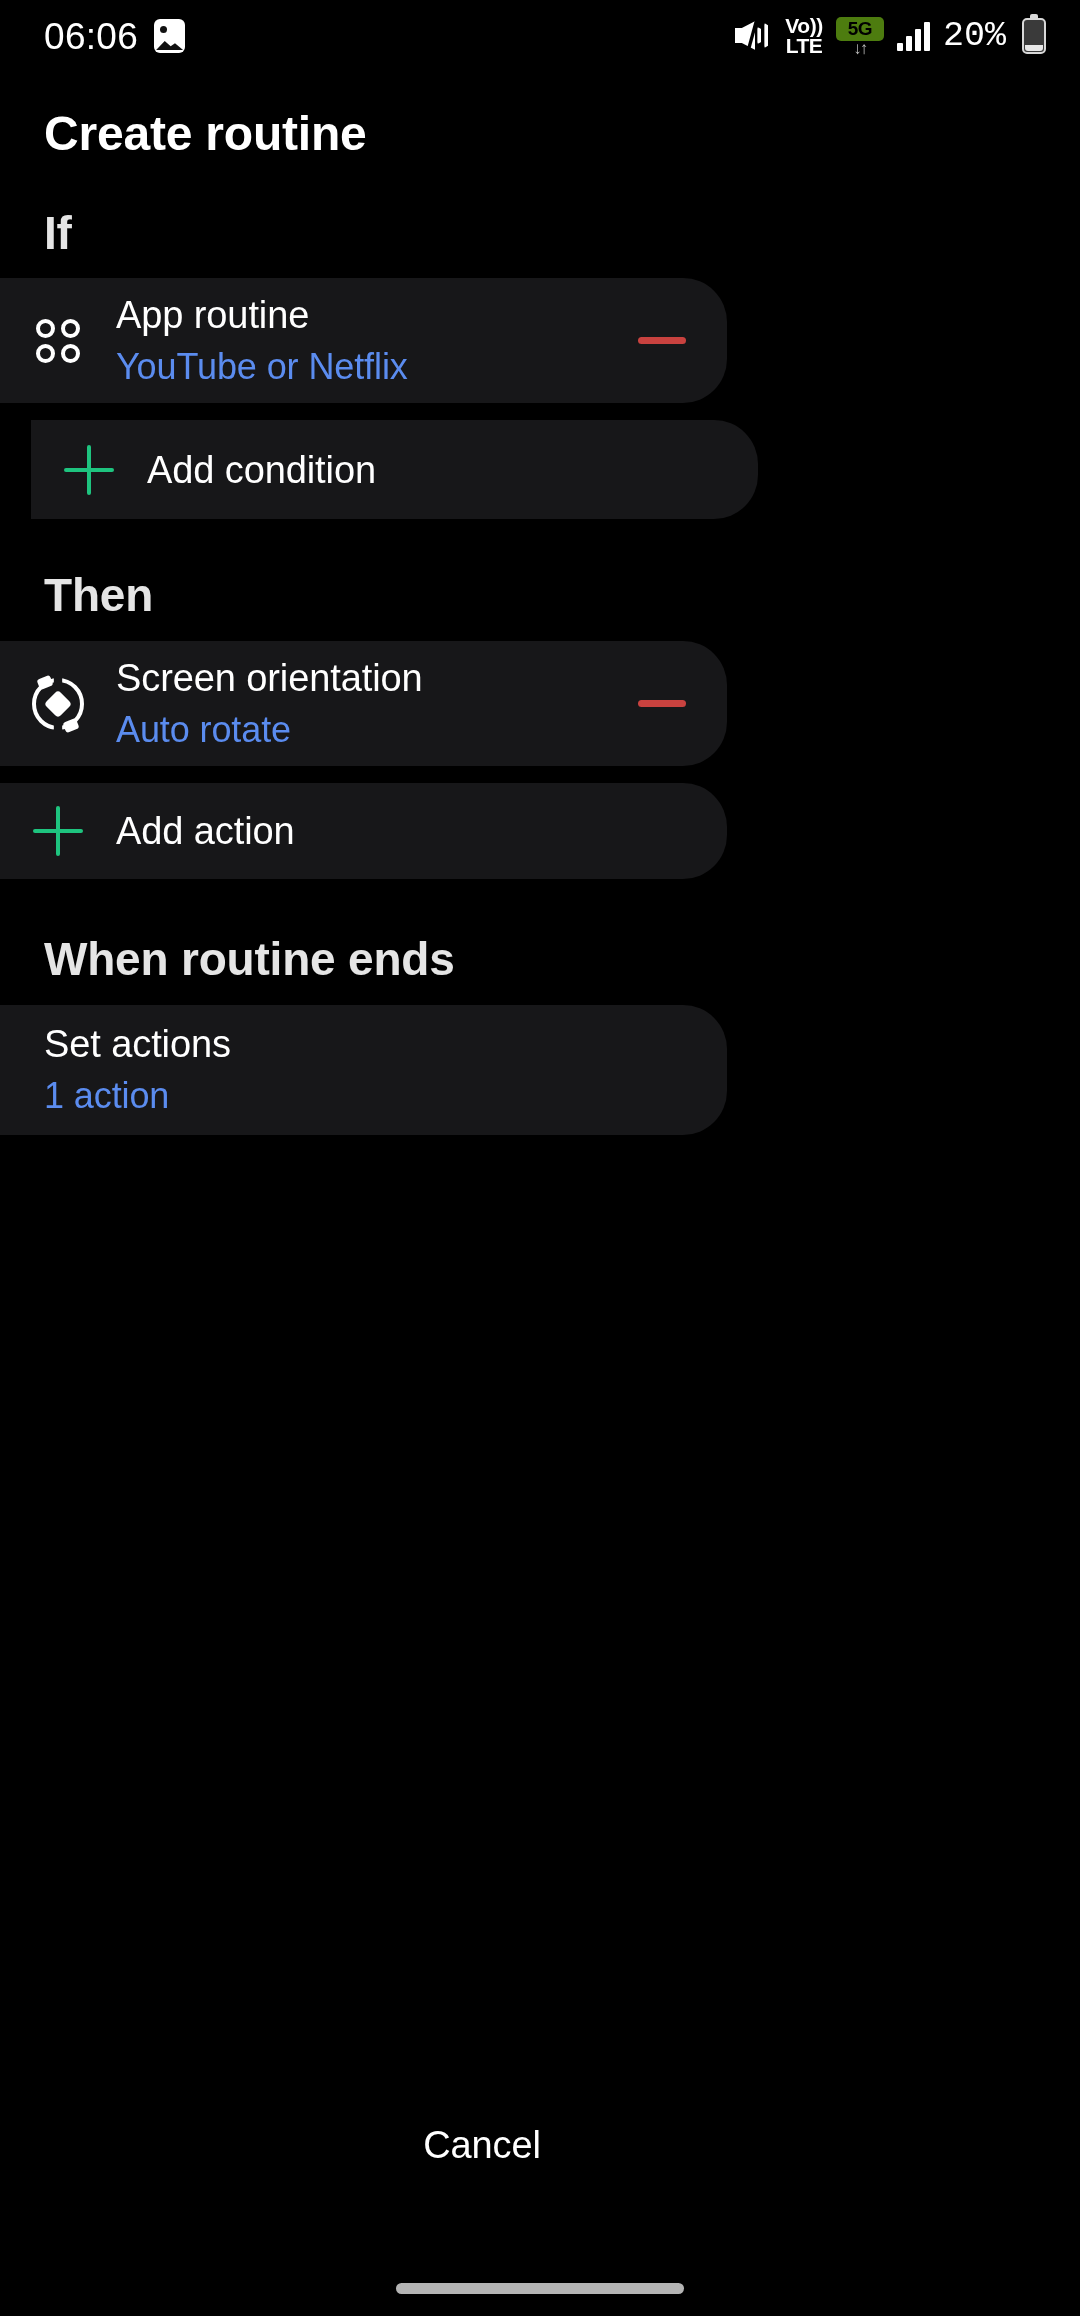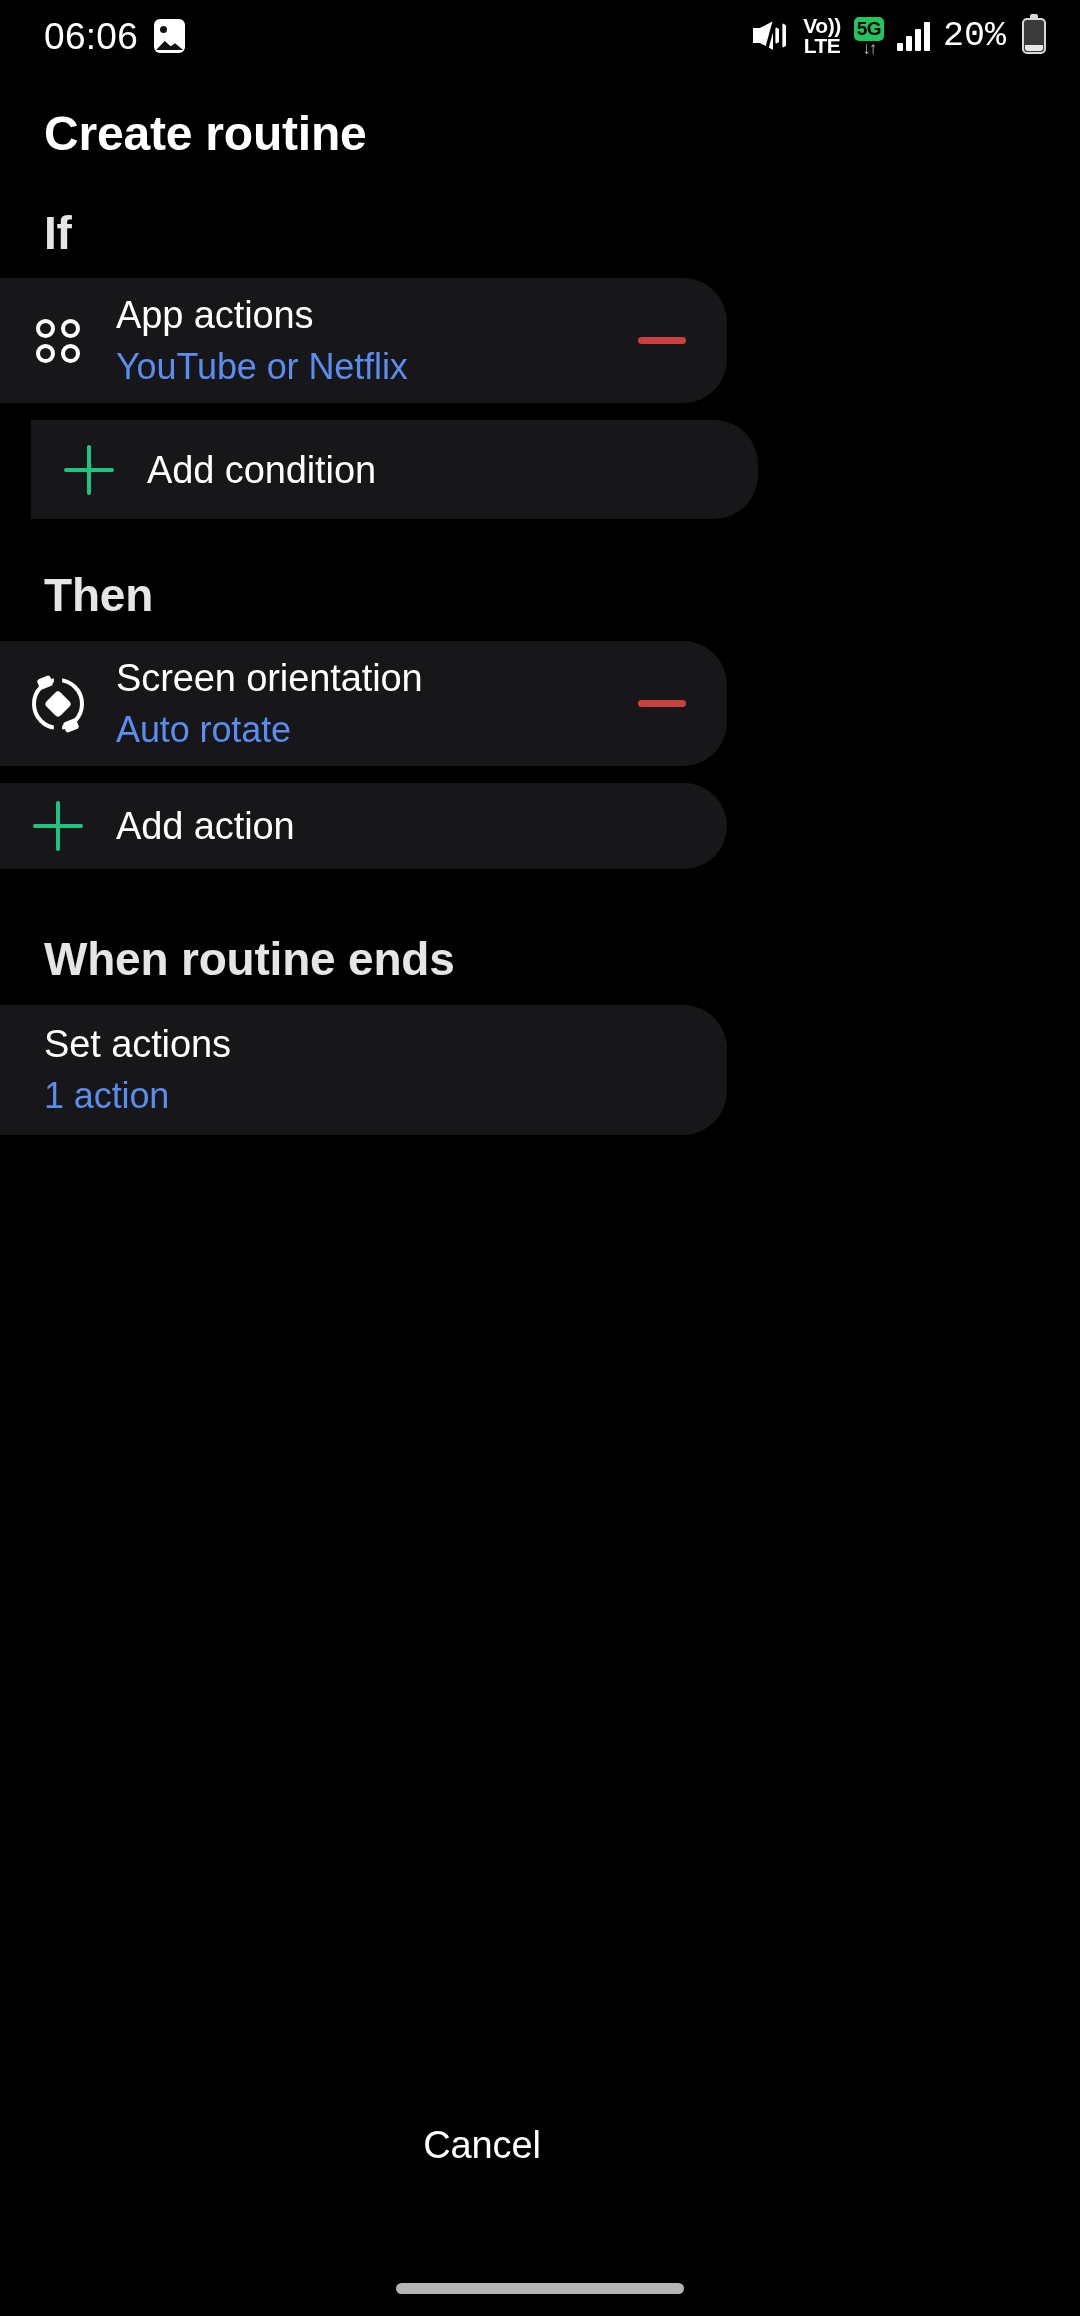--- a/index.html
+++ b/index.html
@@ -69,22 +69,22 @@
     clip-path:polygon(0 0,100% 12%,100% 88%,0 100%); }
   .icon-mute .wv2 { left:30px; top:4px; width:4px; height:25px;
     clip-path:polygon(0 0,100% 10%,100% 90%,0 100%); }
   .icon-volte {
     display:flex; flex-direction:column; align-items:center;
     line-height:0.95; font-size:21px; font-weight:700; color:#fff;
     letter-spacing:-0.5px;
   }
   .icon-5g-wrap { display:flex; flex-direction:column; align-items:center; gap:1px; }
   .icon-5g {
-    font-size:19px; font-weight:700; color:#000; background:#22c55e;
-    border-radius:5px; padding:0 3px; line-height:1.25;
+    font-size:19px; font-weight:700; color:#000; background:#4d7c0f;
+    border-radius:5px; padding:0 12px; line-height:1.25;
     letter-spacing:-0.5px;
   }
   .icon-5g-arrows {
     font-size:17px; color:#bfbfbf; line-height:0.8; letter-spacing:-2px;
   }
   .icon-signal { display:flex; align-items:flex-end; gap:3px; height:30px; }
   .icon-signal i { display:block; width:6px; background:#fff; border-radius:1px; }
   .icon-signal i:nth-child(1){ height:8px; }
   .icon-signal i:nth-child(2){ height:15px; }
   .icon-signal i:nth-child(3){ height:22px; }
@@ -125,21 +125,21 @@
   .card {
     position:absolute;
     left:0; width:727px;
     background:#171719;
     border-radius:0 44px 44px 0;
     display:flex; align-items:center;
   }
   .card-c1   { top:278px;  height:125px; }
   .card-add1 { top:420px;  height:99px;margin-left:31px;  }
   .card-c2   { top:641px;  height:125px; }
-  .card-add2 { top:783px;  height:86px;  }
+  .card-add2 { top:783px;  height:96px;  }
   .card-end  { top:1005px; height:130px; }
 
   .card-icon {
     width:116px; min-width:116px;
     display:flex; align-items:center; justify-content:center;
   }
 
   
   .ic-apps {
     width:44px; height:44px;
@@ -265,21 +265,21 @@
   <div class="card card-c1">
     <div class="card-icon">
       <div class="ic-apps">
           <span></span>
           <span></span>
           <span></span>
           <span></span>
         </div>
     </div>
     <div class="card-body">
-      <div class="card-title">App actions</div>
+      <div class="card-title">App routine</div>
       <div class="card-sub">YouTube or Netflix</div>
     </div>
     <div class="remove-btn">
       <span class="ic-minus"></span>
     </div>
   </div>
 
   <div class="card card-add1 single">
     <div class="card-icon">
       <div class="ic-plus"></div>

